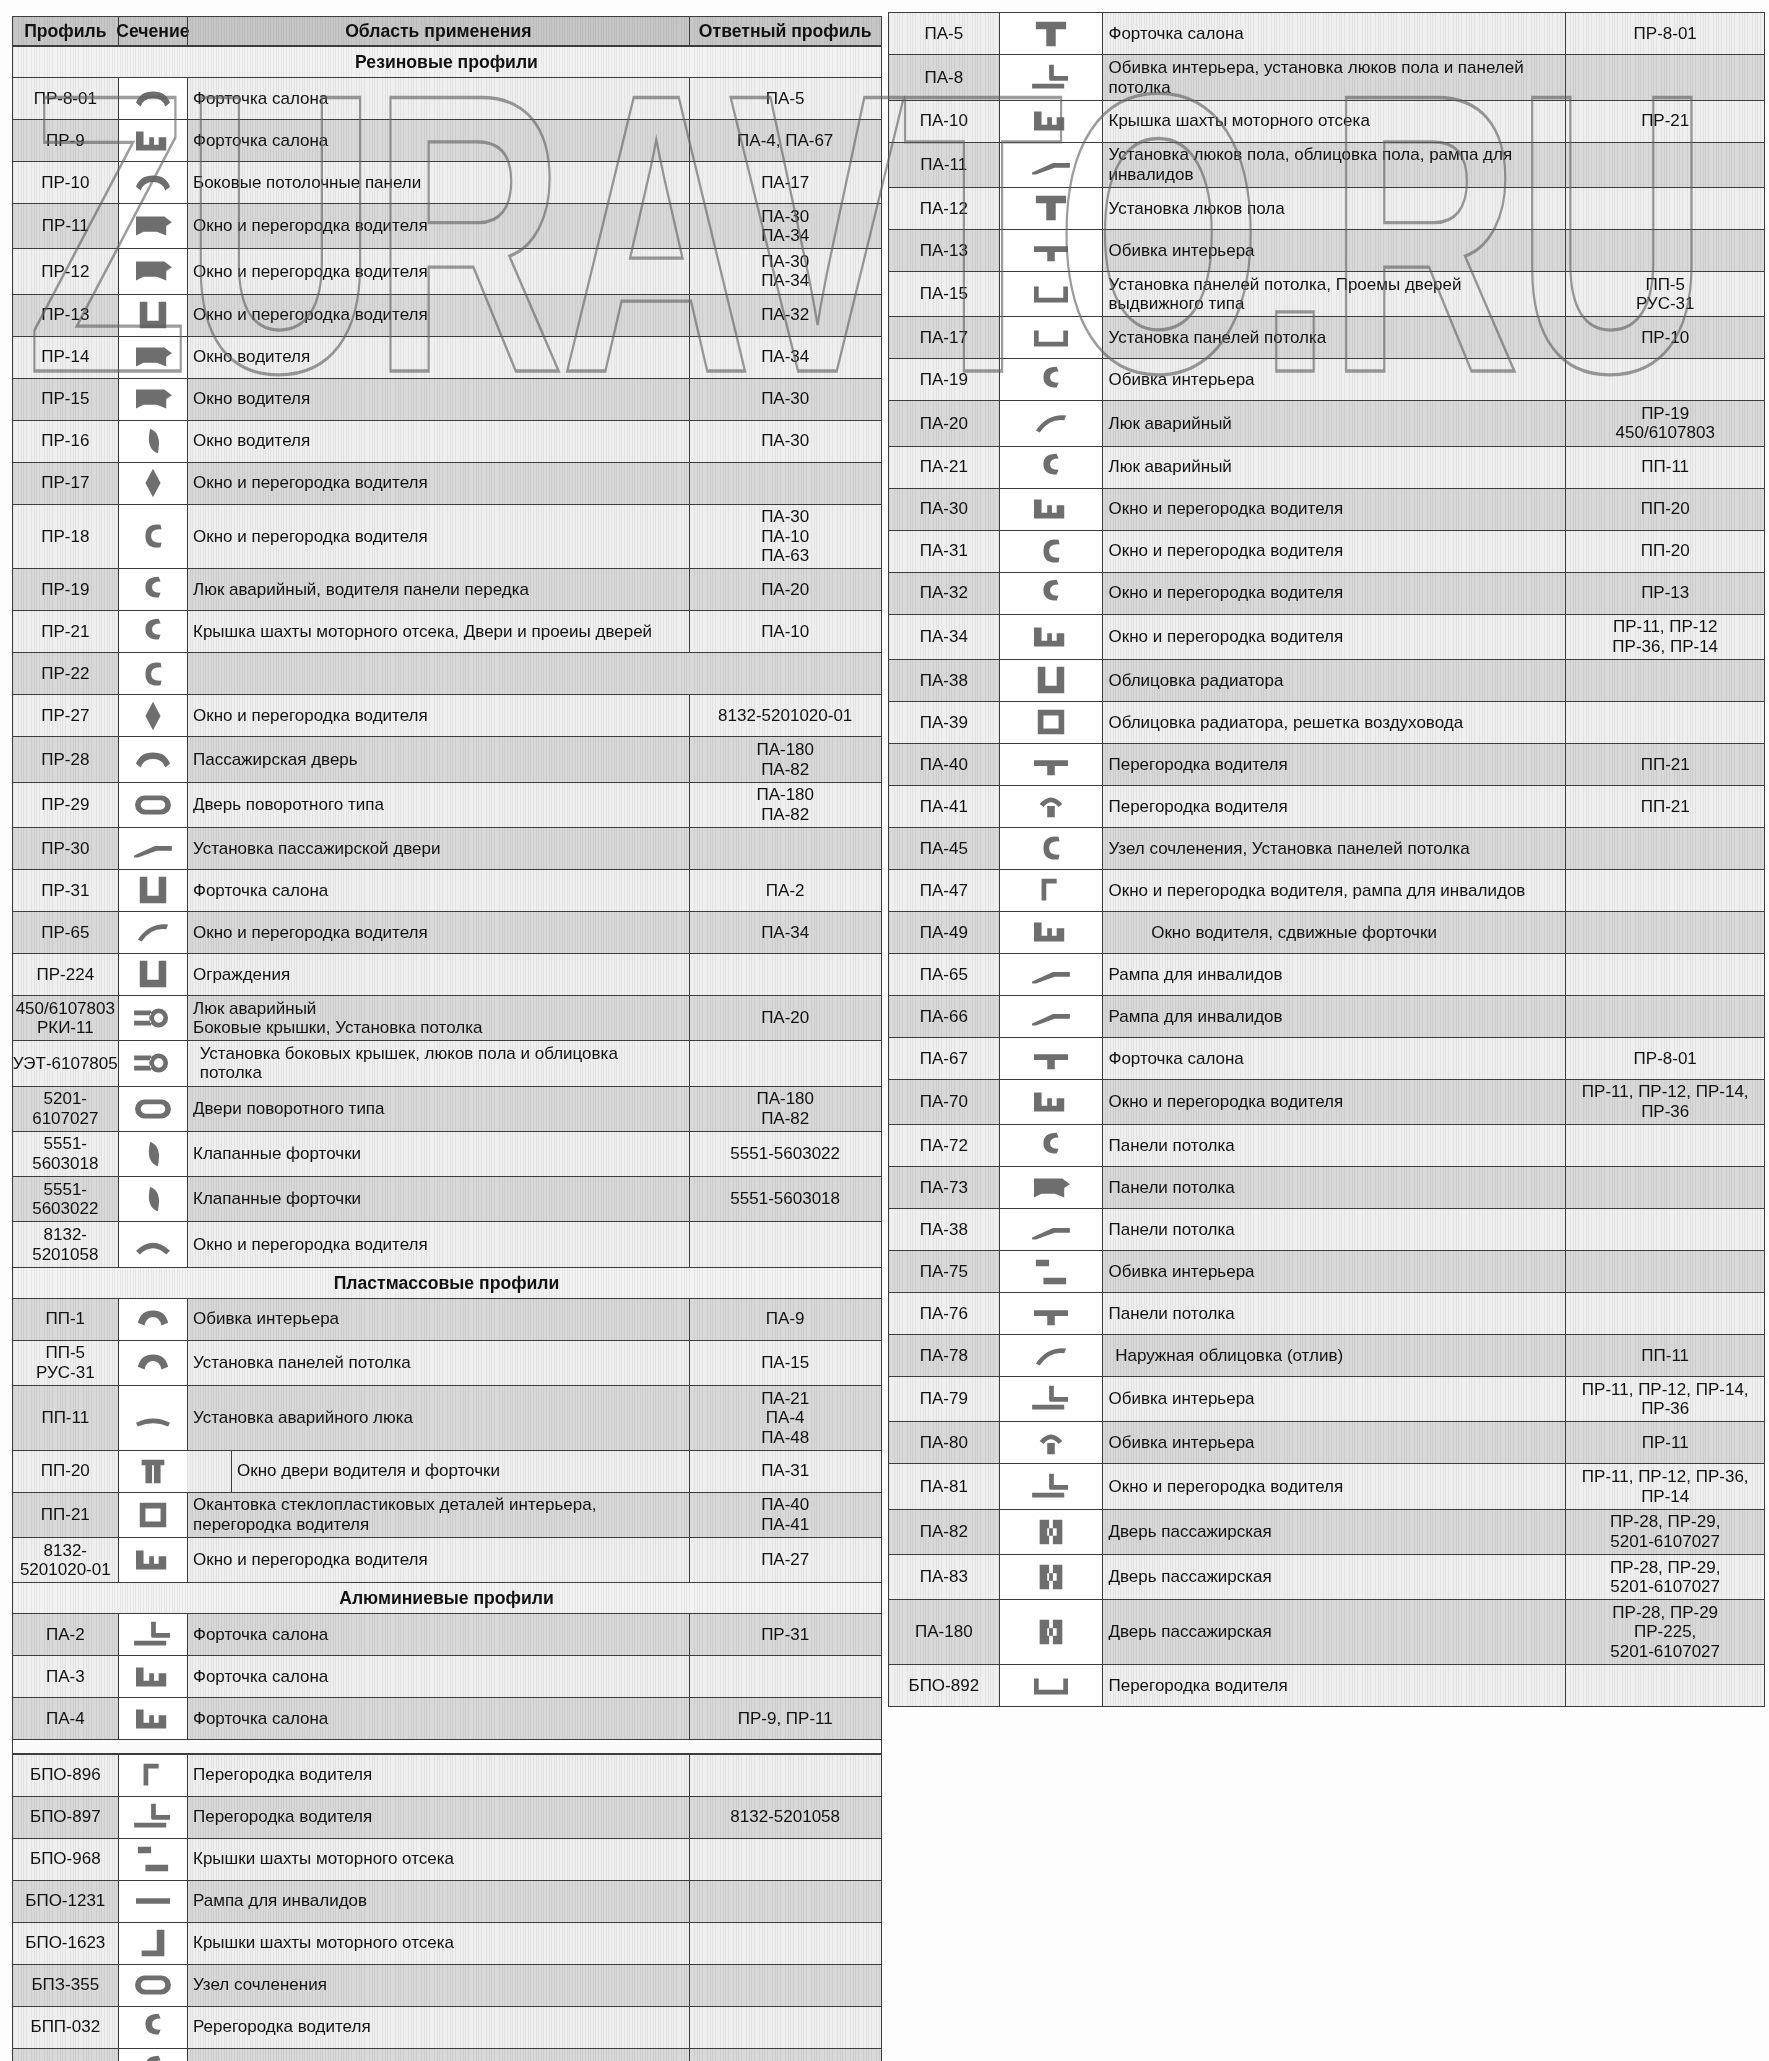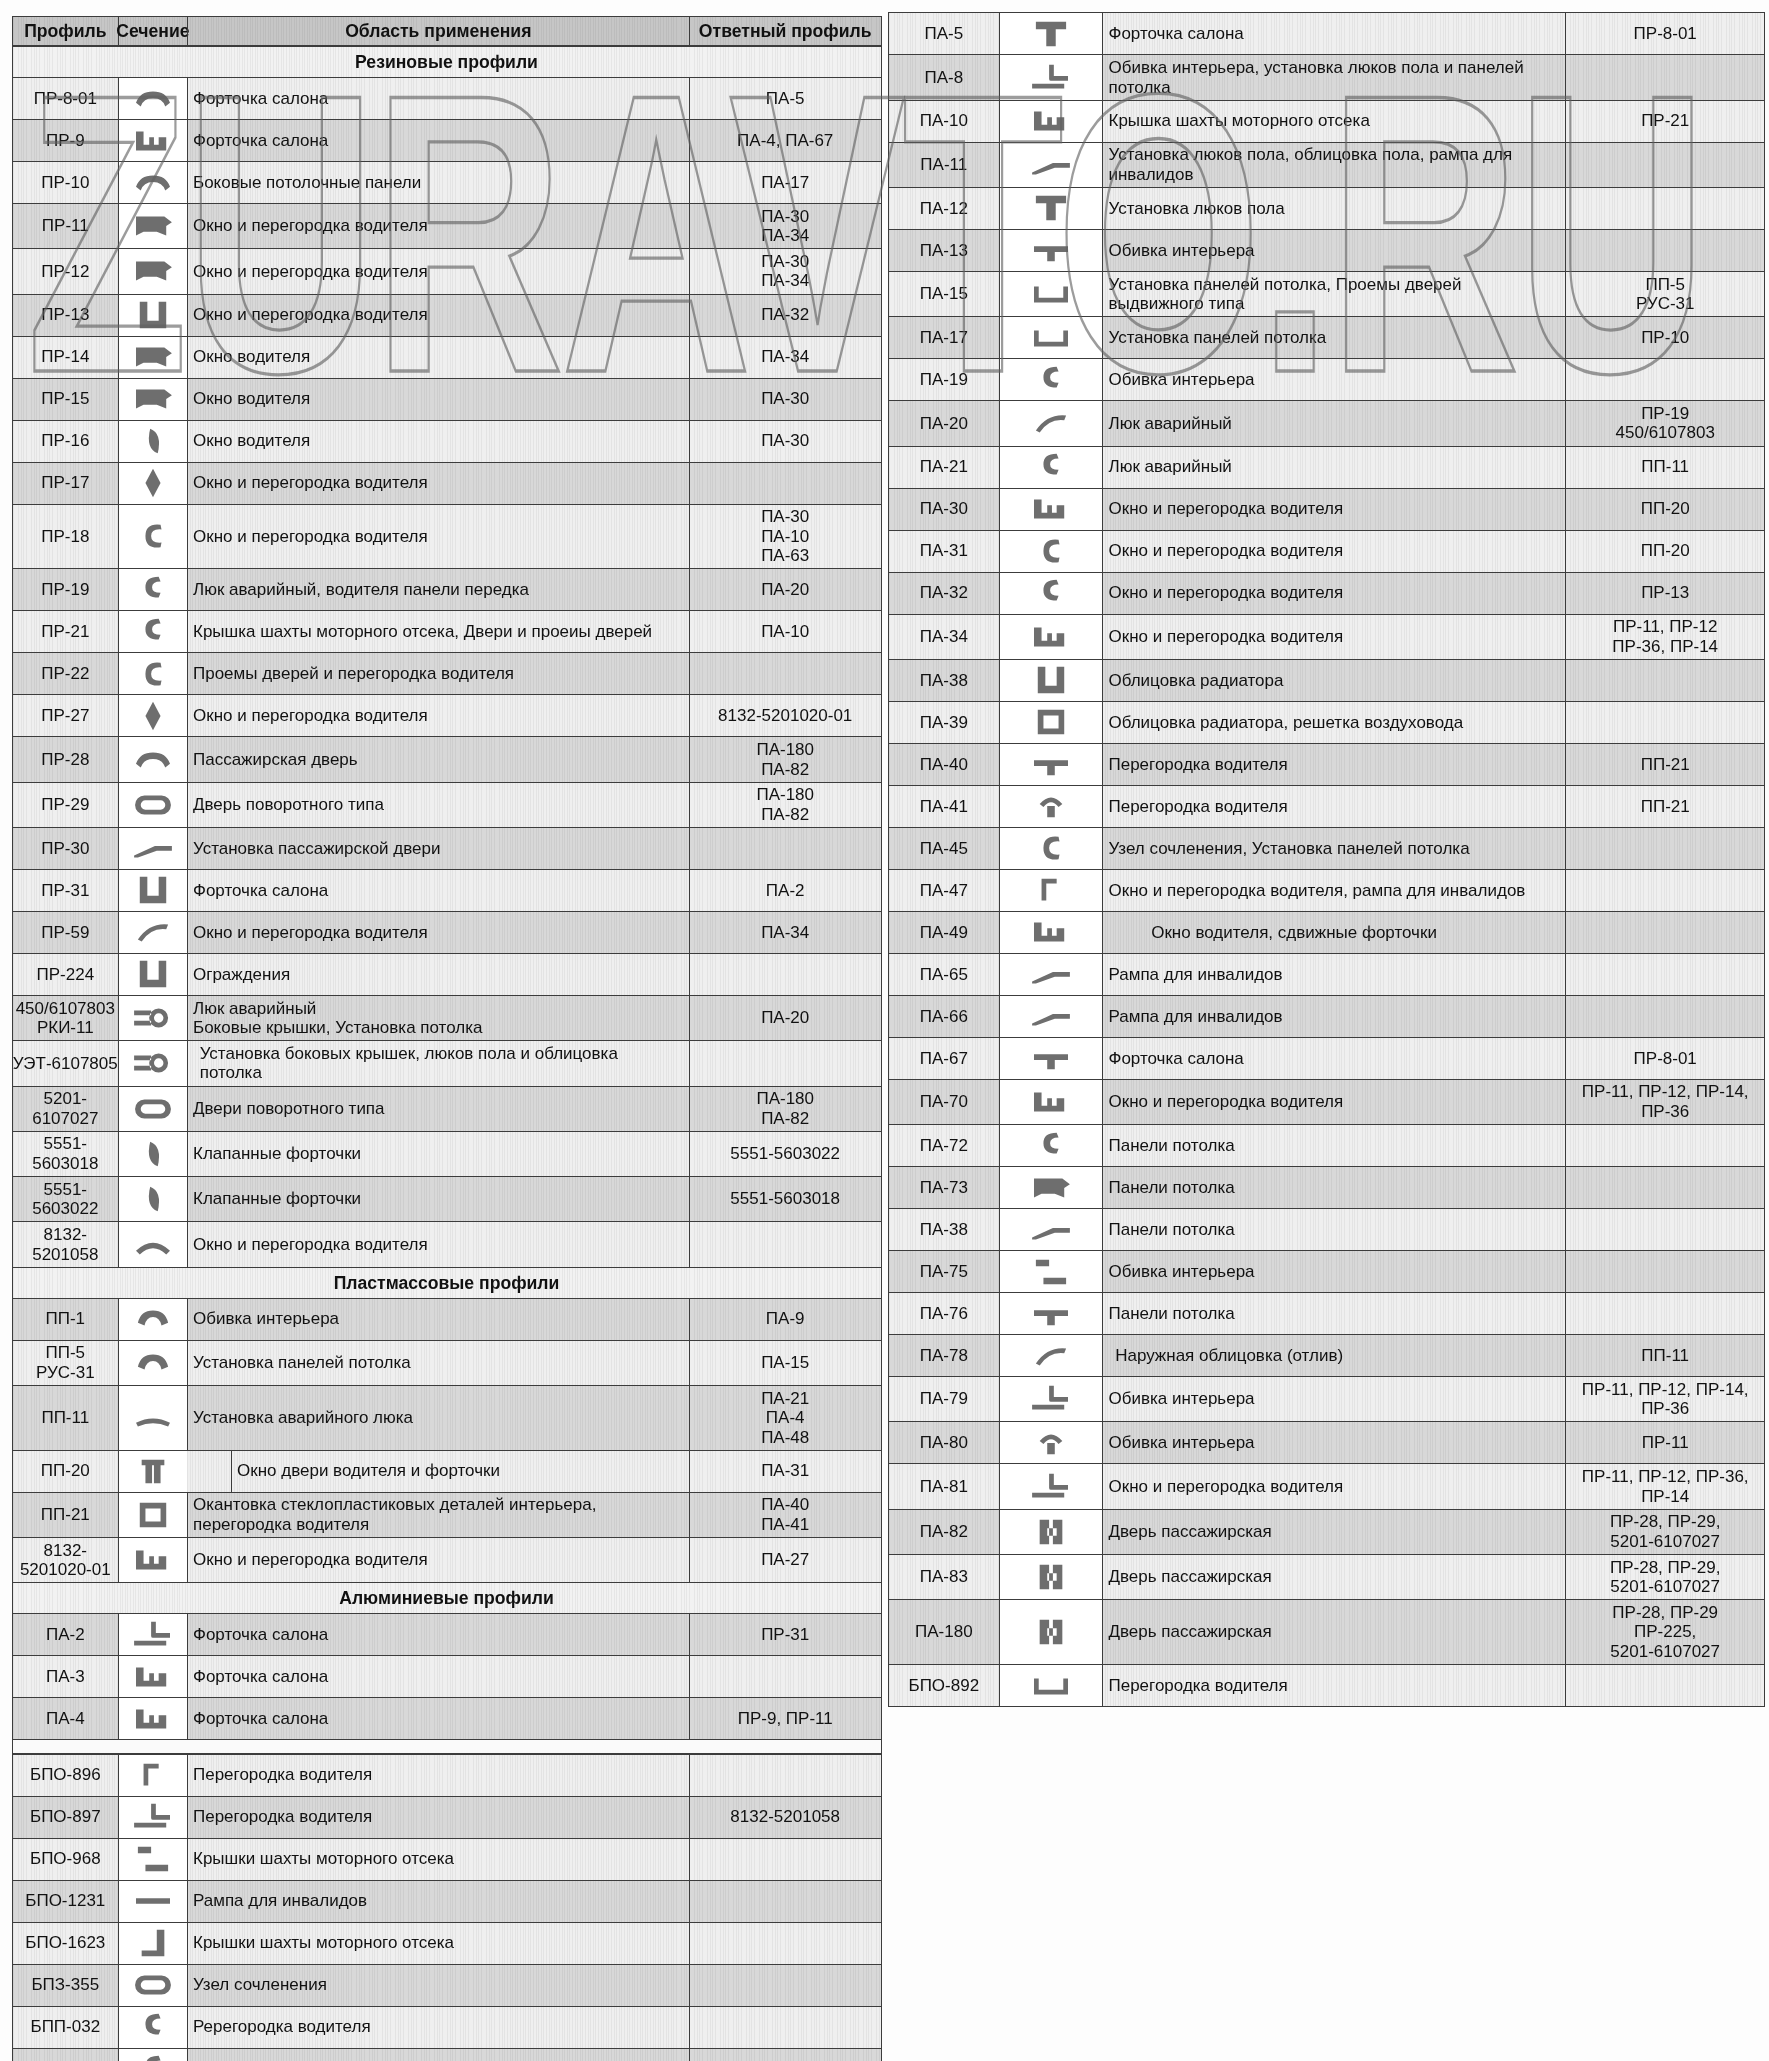--- a/index.html
+++ b/index.html
@@ -217,21 +217,20 @@
     </div>
     <div class="row stripe shade-b">
       <div class="cell c-id">ПР-22</div>
       <div class="cell c-icon">
         <span>
           <svg viewBox="0 0 48 36">
             <path d="M32 6q-16-2-16 12t16 12l1-5q-11 1-11-7t11-7Z" fill="#6e6e6e" fill-rule="evenodd"></path>
           </svg>
         </span>
       </div>
-      <div class="cell c-app" style="white-space: pre-line;">Проемы дверей и перегородка водителя</div>
       <div class="cell c-mate"></div>
     </div>
     <div class="row stripe shade-a">
       <div class="cell c-id">ПР-27</div>
       <div class="cell c-icon">
         <span>
           <svg viewBox="0 0 48 36">
             <path d="M24 3l8 15-8 15-8-15Z" fill="#6e6e6e" fill-rule="evenodd"></path>
           </svg>
         </span>
@@ -283,21 +282,21 @@
         <span>
           <svg viewBox="0 0 48 36">
             <path d="M10 4h8v20h12V4h8v28H10Z" fill="#6e6e6e" fill-rule="evenodd"></path>
           </svg>
         </span>
       </div>
       <div class="cell c-app" style="white-space: pre-line;">Форточка салона</div>
       <div class="cell c-mate">ПА-2</div>
     </div>
     <div class="row stripe shade-b">
-      <div class="cell c-id">ПР-59</div>
+      <div class="cell c-id">ПР-65</div>
       <div class="cell c-icon">
         <span>
           <svg viewBox="0 0 48 36">
             <path d="M8 26Q20 8 40 10l-2 5q-16-2-26 13Z" fill="#6e6e6e" fill-rule="evenodd"></path>
           </svg>
         </span>
       </div>
       <div class="cell c-app" style="white-space: pre-line;">Окно и перегородка водителя</div>
       <div class="cell c-mate">ПА-34</div>
     </div>

